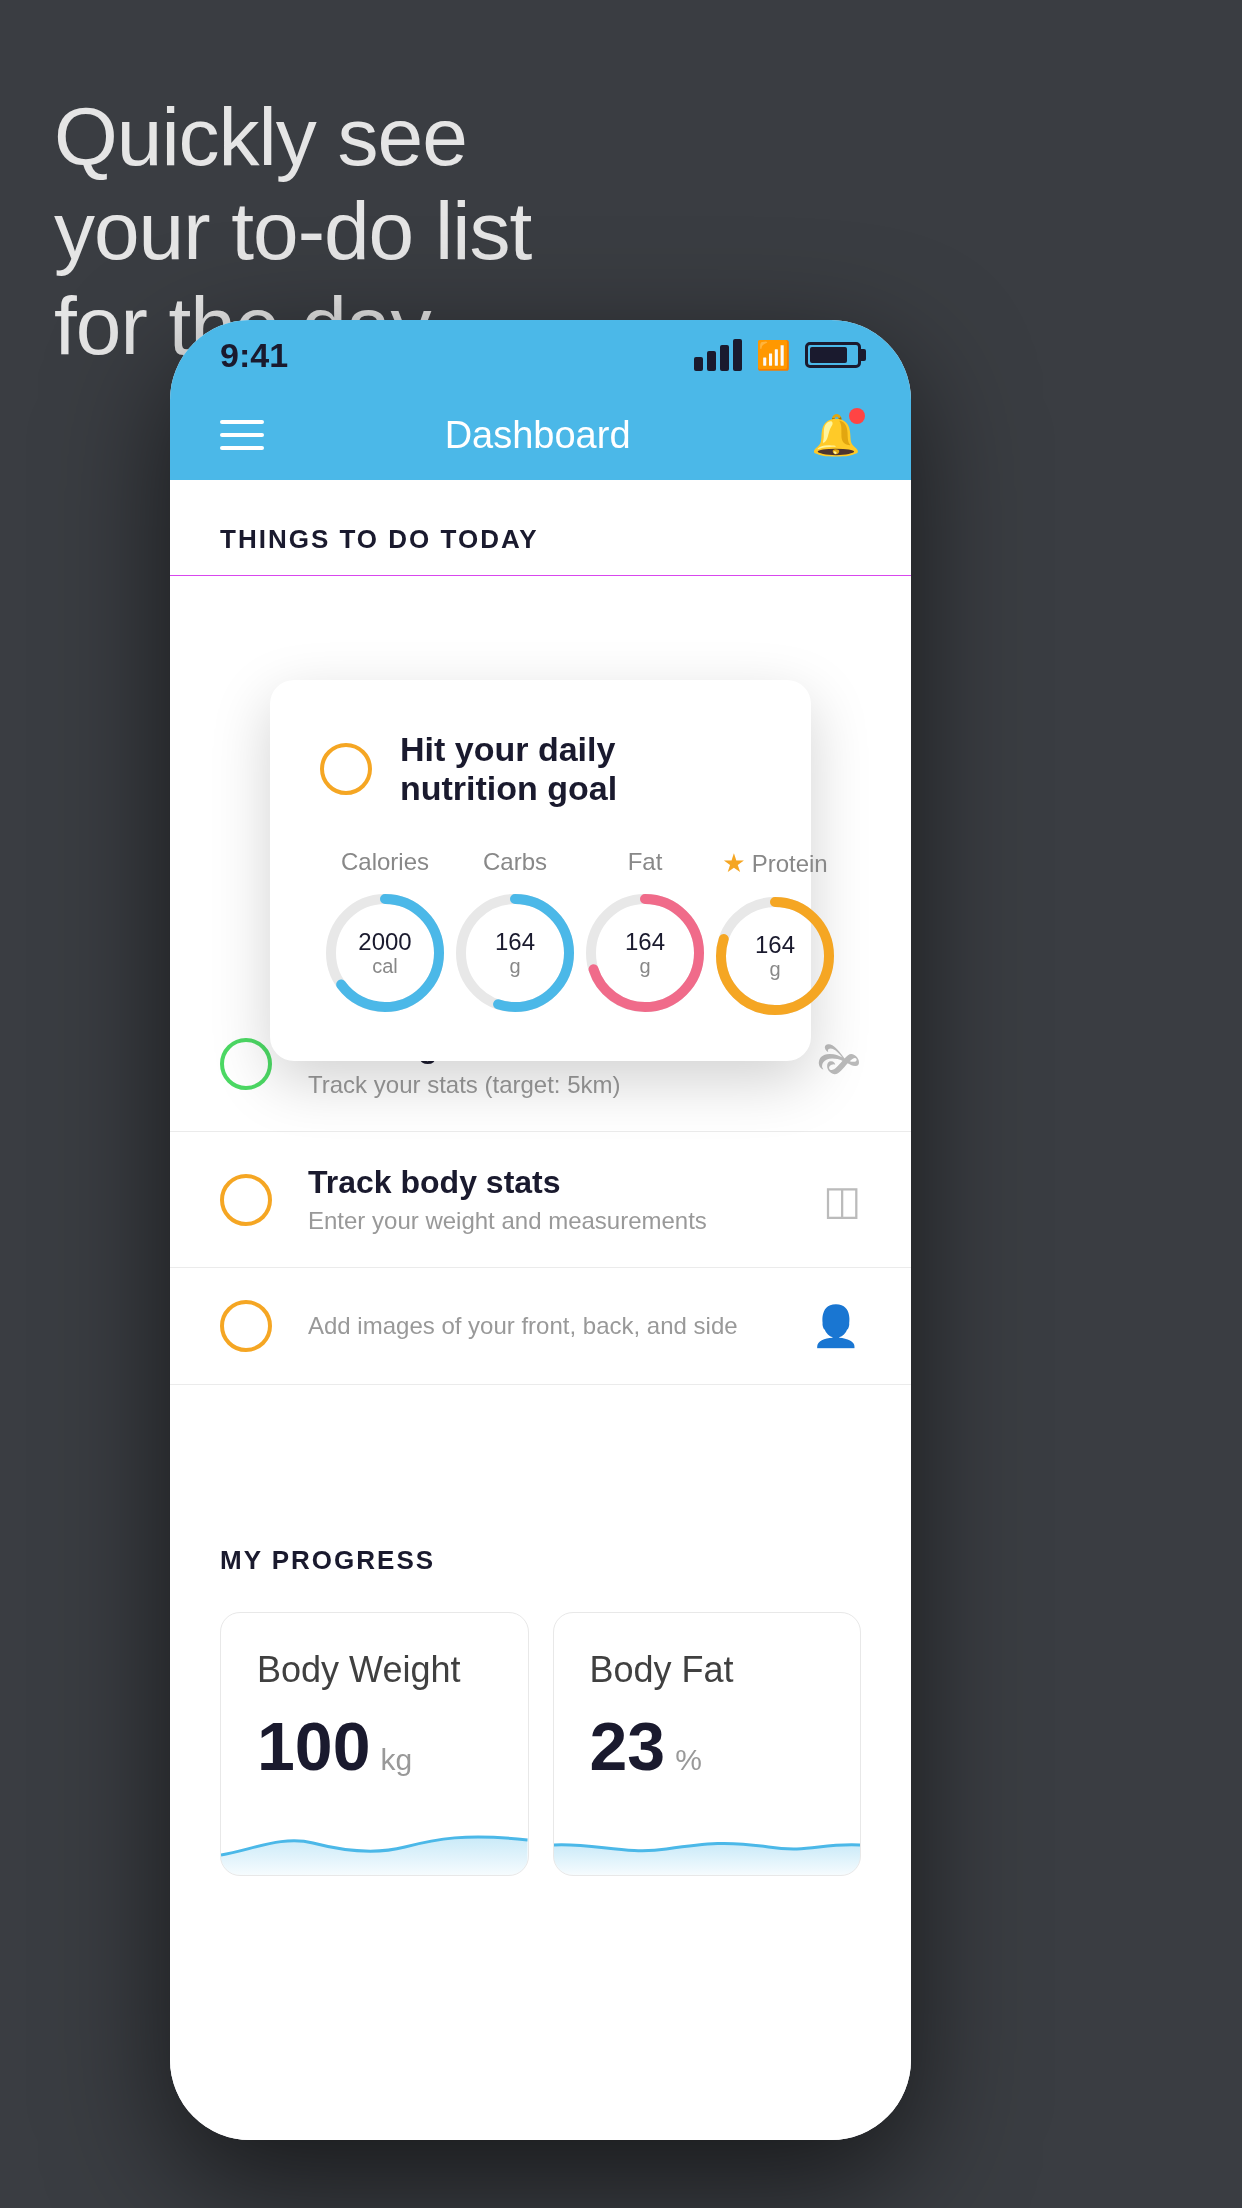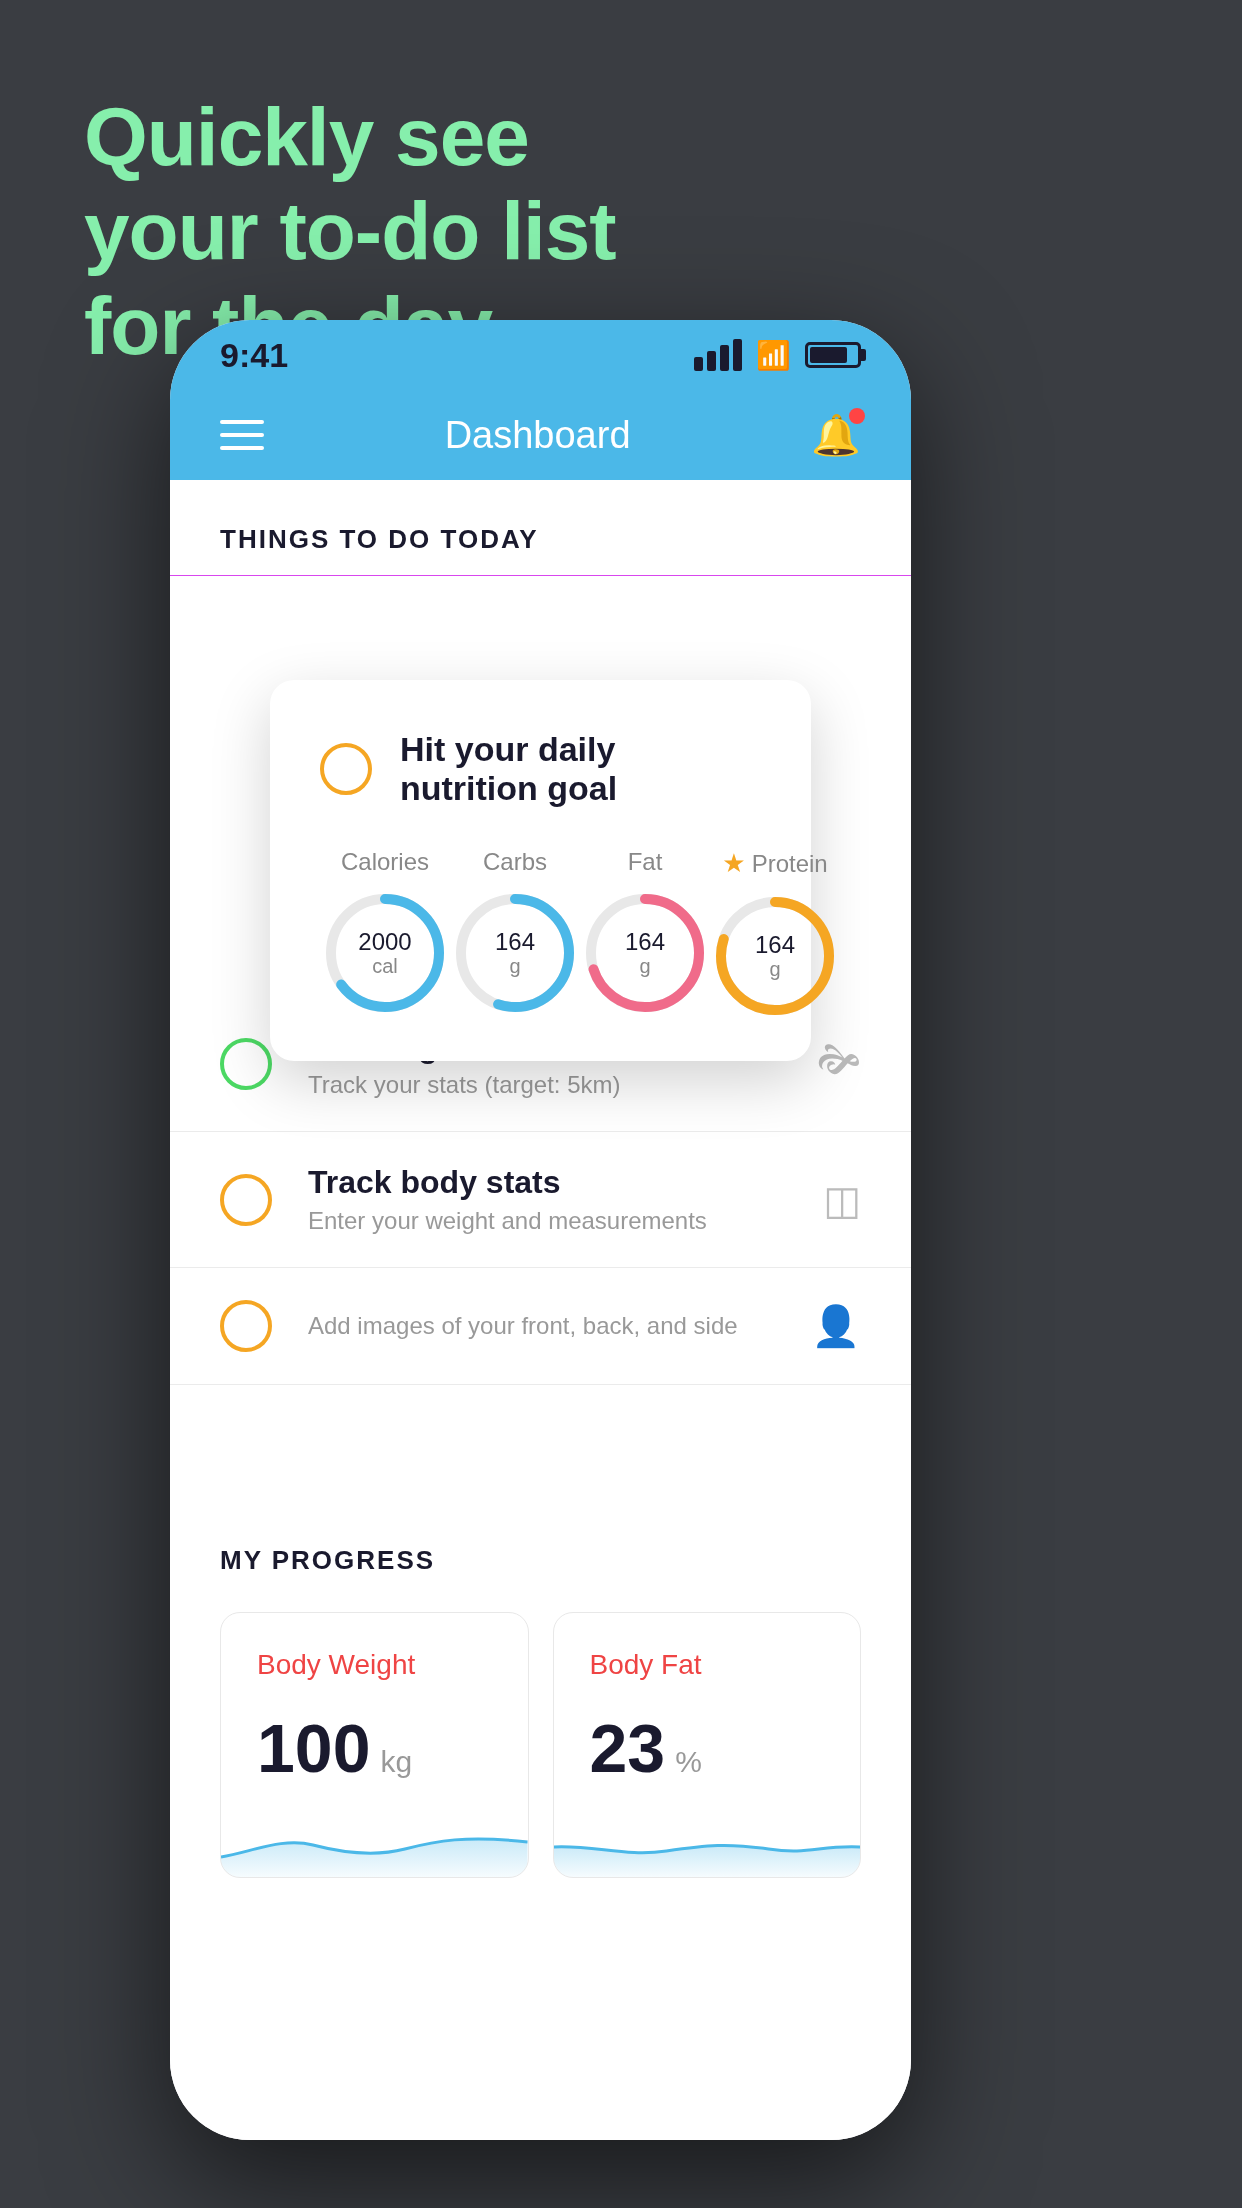--- a/index.html
+++ b/index.html
@@ -9,24 +9,24 @@
       background: #3a3d42;
       font-family: -apple-system, BlinkMacSystemFont, 'Helvetica Neue', Arial, sans-serif;
       overflow: hidden;
       position: relative;
     }
 
     
     .hero-text {
       position: absolute;
       top: 90px;
-      left: 84px;
-      color: #86efac;
+      left: 54px;
+      color: #e5e5e5;
       font-size: 82px;
-      font-weight: 700;
+      font-weight: 400;
       line-height: 1.15;
       letter-spacing: -1px;
     }
 
     
     .phone-frame {
       position: absolute;
       top: 320px;
       left: 170px;
       width: 741px;
@@ -308,23 +308,23 @@
     }
     .progress-card {
       flex: 1;
       background: white;
       border-radius: 20px;
       border: 1px solid #e8e8e8;
       padding: 36px 36px 0;
       overflow: hidden;
     }
     .progress-card-title {
-      font-size: 28px;
-      color: #ef4444;
-      margin-bottom: 28px;
+      font-size: 36px;
+      color: #404040;
+      margin-bottom: 16px;
     }
     .progress-card-value {
       display: flex;
       align-items: baseline;
       gap: 10px;
       margin-bottom: 20px;
     }
     .progress-card-number {
       font-size: 68px;
       font-weight: 700;

